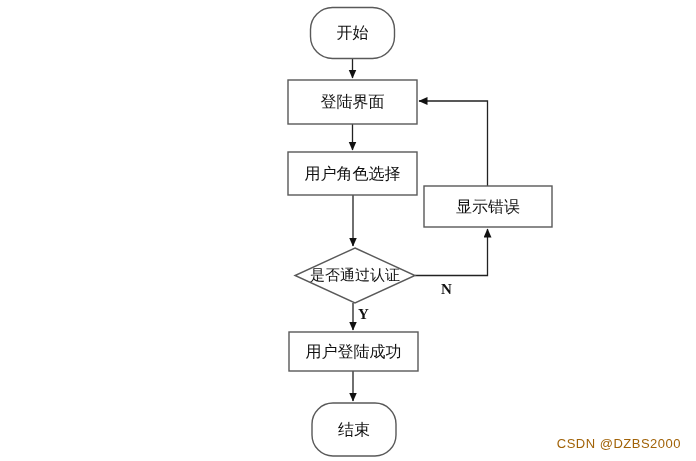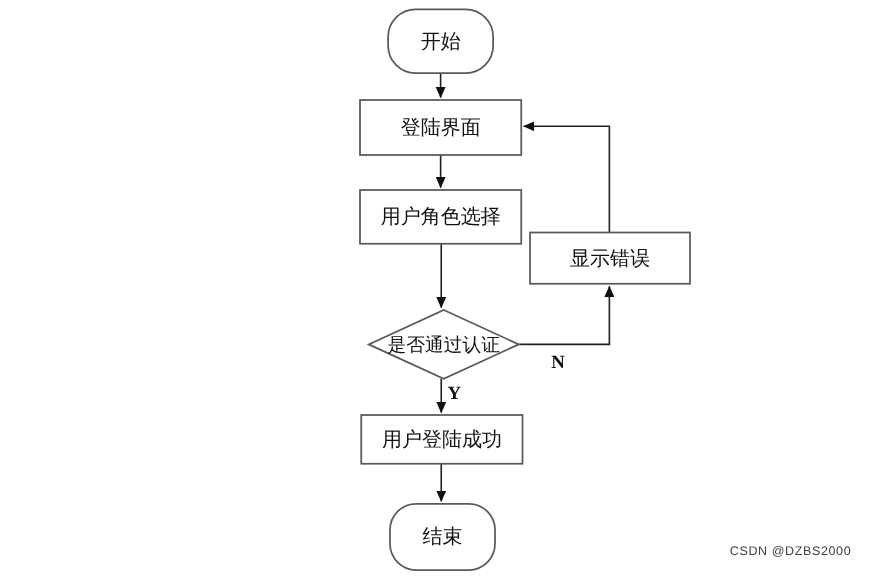--- a/index.html
+++ b/index.html
@@ -20,21 +20,21 @@
     text-anchor:middle;dominant-baseline:middle;
   }
   .node-label.small{font-size:15px;}
   .branch-label{
     font-family:"Liberation Serif","DejaVu Serif",serif;
     font-size:15px;font-weight:bold;fill:#111111;
   }
   .watermark{
     position:absolute;right:15px;top:436px;
     font-family:"Liberation Sans","DejaVu Sans",sans-serif;
-    font-size:10px;color:#404040;letter-spacing:0.5px;
+    font-size:13px;color:#a16207;letter-spacing:0.5px;
     white-space:nowrap;
   }
 </style>
 </head>
 <body>
 
 <div class="stage">
   <svg width="696" height="461" viewBox="0 0 696 461">
     <defs>
       <marker id="arrowhead" markerUnits="userSpaceOnUse" markerWidth="10" markerHeight="9" refX="8.5" refY="4" orient="auto">

